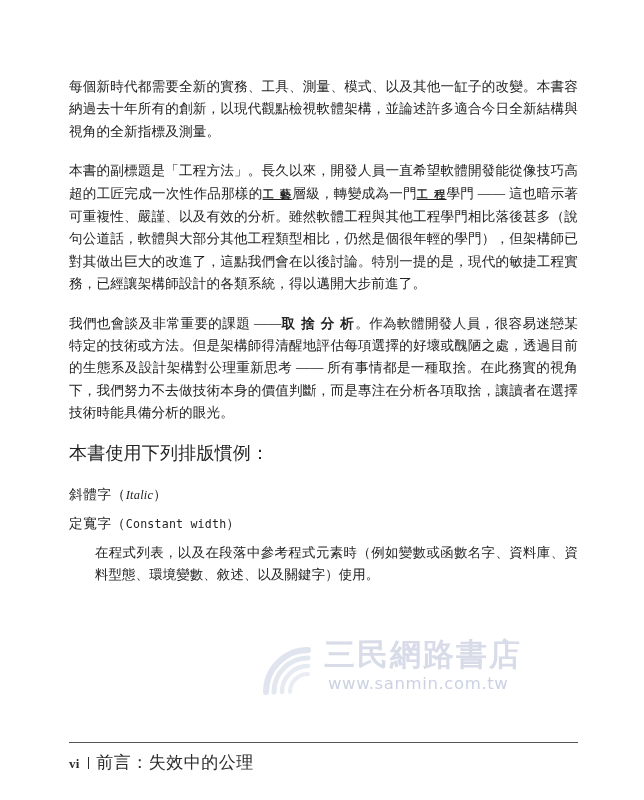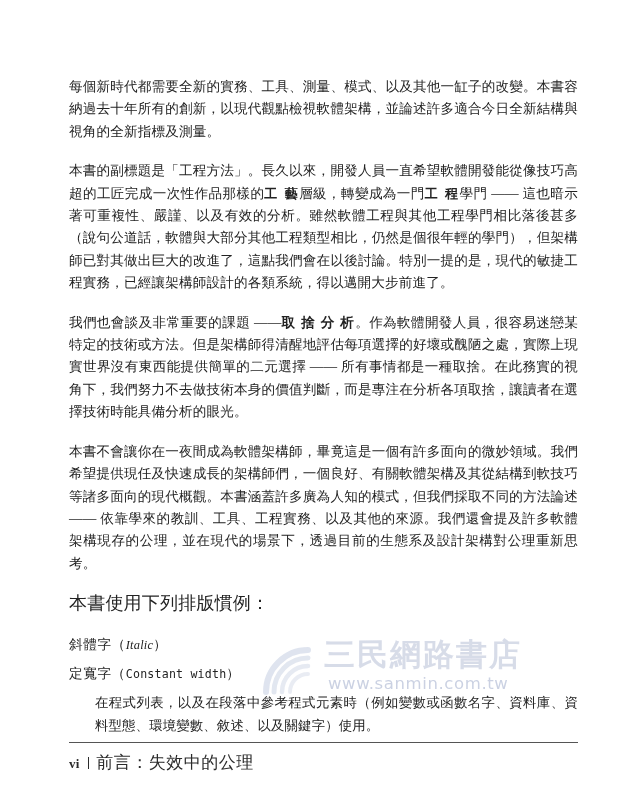--- a/index.html
+++ b/index.html
@@ -39,21 +39,22 @@
     letter-spacing: 0.15px;
     color: #232323;
   }
 
   p.body-text:last-of-type { margin-bottom: 0; }
 
   .emph-kai {
     font-family: "DejaVu Serif", "Liberation Serif", serif;
     font-weight: bold;
     letter-spacing: 1.2px;
-    font-size: 13px;
+    font-size: 11px;
+    text-decoration: underline;
   }
 
   .emph-bold {
     font-weight: bold;
     letter-spacing: 1.1px;
   }
 
   h2.section-heading {
     margin: 31px 0 18px 0;
     font-size: 21px;
@@ -204,23 +205,22 @@
     <div class="wm-cn">三民網路書店</div>
     <div class="wm-url">www.sanmin.com.tw</div>
   </div>
 
   <div class="content">
 
     <p class="body-text">每個新時代都需要全新的實務、工具、測量、模式、以及其他一缸子的改變。本書容納過去十年所有的創新，以現代觀點檢視軟體架構，並論述許多適合今日全新結構與視角的全新指標及測量。</p>
 
     <p class="body-text"><span>本書的副標題是「工程方法」。長久以來，開發人員一直希望軟體開發能從像技巧高超的工匠完成一次性作品那樣的</span><span class="emph-kai">工 藝</span><span>層級，轉變成為一門</span><span class="emph-kai">工 程</span><span>學門 —— 這也暗示著可重複性、嚴謹、以及有效的分析。雖然軟體工程與其他工程學門相比落後甚多（說句公道話，軟體與大部分其他工程類型相比，仍然是個很年輕的學門），但架構師已對其做出巨大的改進了，這點我們會在以後討論。特別一提的是，現代的敏捷工程實務，已經讓架構師設計的各類系統，得以邁開大步前進了。</span></p>
 
-    <p class="body-text"><span>我們也會談及非常重要的課題 ——</span><span class="emph-bold">取 捨 分 析</span><span>。作為軟體開發人員，很容易迷戀某特定的技術或方法。但是架構師得清醒地評估每項選擇的好壞或醜陋之處，實際上現實世界沒有東西能提供簡單的二元選擇 —— 所有事情都是一種取捨。在此務實的視角下，我們努力不去做技術本身的價值判斷，而是專注在分析各項取捨，讓讀者在選擇技術時能具備分析的眼光。</span></p>
-
-    <p class="body-text">本書不會讓你在一夜間成為軟體架構師，畢竟這是一個有許多面向的微妙領域。我們希望提供現任及快速成長的架構師們，一個良好、有關軟體架構及其從結構到軟技巧等諸多面向的現代概觀。本書涵蓋許多廣為人知的模式，但我們採取不同的方法論述 —— 依靠學來的教訓、工具、工程實務、以及其他的來源。我們還會提及許多軟體架構現存的公理，並在現代的場景下，透過目前的生態系及設計架構對公理重新思考。</p>
+    <p class="body-text"><span>我們也會談及非常重要的課題 ——</span><span class="emph-bold">取 捨 分 析</span><span>。作為軟體開發人員，很容易迷戀某特定的技術或方法。但是架構師得清醒地評估每項選擇的好壞或醜陋之處，透過目前的生態系及設計架構對公理重新思考 —— 所有事情都是一種取捨。在此務實的視角下，我們努力不去做技術本身的價值判斷，而是專注在分析各項取捨，讓讀者在選擇技術時能具備分析的眼光。</span></p>
+
 
 
     <p class="lead-line">本書使用下列排版慣例：</p>
 
     <div class="convention">
       <div class="term-line"><span>斜體字</span><span>（</span><span class="term-italic-latin">Italic</span><span>）</span></div>
     </div>
 
     <div class="convention">
       <div class="term-line"><span>定寬字</span><span>（</span><span class="term-mono-latin">Constant width</span><span>）</span></div>

